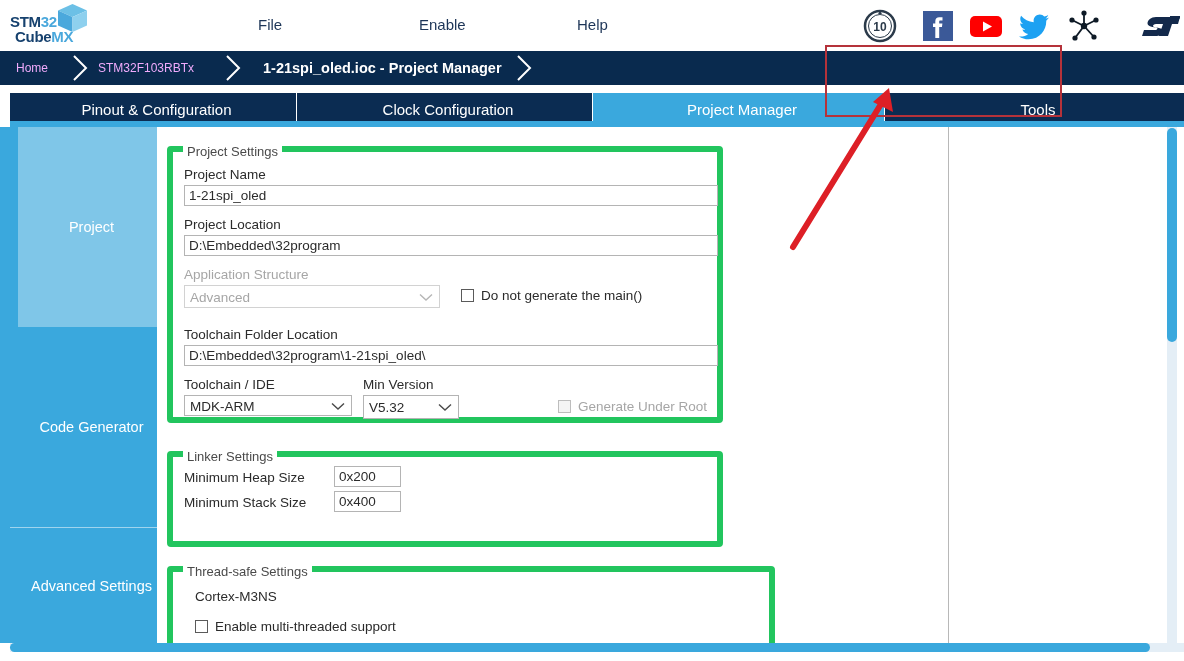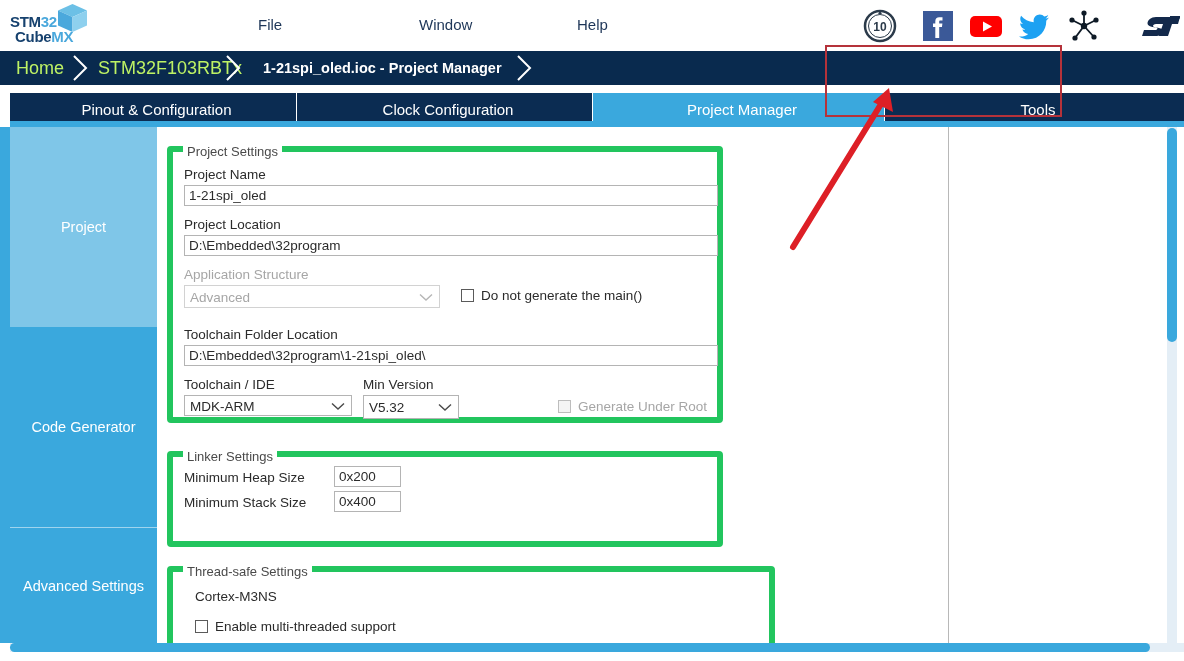--- a/index.html
+++ b/index.html
@@ -47,21 +47,21 @@
   .social { position: absolute; top: 8px; height: 36px; }
   .social-icon { position: absolute; top: 0; width: 36px; height: 36px; cursor: pointer; }
 
   
   .breadcrumb-bar {
     position: absolute; left: 0; top: 51px; width: 1184px; height: 34px;
     background: #092a4e;
   }
   .crumb {
     position: absolute; top: 0; height: 34px; line-height: 34px;
-    font-size: 18px; color: #bef264; white-space: nowrap; cursor: pointer;
+    font-size: 12px; color: #f0abfc; white-space: nowrap; cursor: pointer;
   }
   .crumb.active { color: #ffffff; font-weight: bold; font-size: 14.5px; }
   .crumb-chev {
     position: absolute; top: 0; width: 26px; height: 34px;
   }
   .gen-code-btn {
     position: absolute; left: 861px; top: 55px; width: 172px; height: 26px;
     background: #3aa8dd; color: #ffffff;
     font-size: 14px; font-weight: bold; letter-spacing: 0.3px;
     text-align: center; line-height: 26px; cursor: pointer;
@@ -93,21 +93,21 @@
   }
   .left-rail {
     position: absolute; left: 0; top: 0; width: 10px; height: 516px;
     background: #3aa8dd;
   }
   .sidebar {
     position: absolute; left: 10px; top: 0; width: 147px; height: 516px;
     background: #3aa8dd;
   }
   .side-item {
-    position: absolute; left: 0; width: 147px;
+    position: absolute; left: 8px; width: 147px;
     color: #ffffff; font-size: 14.5px; text-align: center; cursor: pointer;
     display: flex; align-items: center; justify-content: center;
   }
   .side-item.active { background: #7fc6e8; }
   .side-sep {
     position: absolute; left: 10px; width: 147px; height: 1px;
     background: #9fd4ee;
   }
 
   
@@ -208,21 +208,21 @@
         <polygon points="16.5,1 31,7.5 16.5,14 2,7.5" fill="#6cc0e6"></polygon>
         <polygon points="2,7.5 16.5,14 16.5,29 2,22.5" fill="#4aa8dc"></polygon>
         <polygon points="31,7.5 16.5,14 16.5,29 31,22.5" fill="#8ed0ee"></polygon>
       </svg>
       <div class="logo-text-1"><span>STM</span><span class="lt">32</span></div>
       <div class="logo-text-2"><span>Cube</span><span class="lt">MX</span></div>
     </div>
 
     <div class="menu-items">
       <div class="menu-item" style="left:252px">File</div>
-      <div class="menu-item" style="left:413px">Window</div>
+      <div class="menu-item" style="left:413px">Enable</div>
       <div class="menu-item" style="left:571px">Help</div>
     </div>
 
     <div class="social">
 
       <svg class="social-icon" style="left:862px" viewBox="0 0 36 36">
         <circle cx="18" cy="18" r="15" fill="#ffffff" stroke="#2b3a4a" stroke-width="2.5"></circle>
         <circle cx="18" cy="18" r="11.5" fill="none" stroke="#2b3a4a" stroke-width="1"></circle>
         <text x="18" y="23" font-size="12" font-weight="bold" fill="#2b3a4a" text-anchor="middle" font-family="Liberation Sans, sans-serif">10</text>
         <path d="M18 3 L20 6 L16 6 Z" fill="#2b3a4a"></path>

